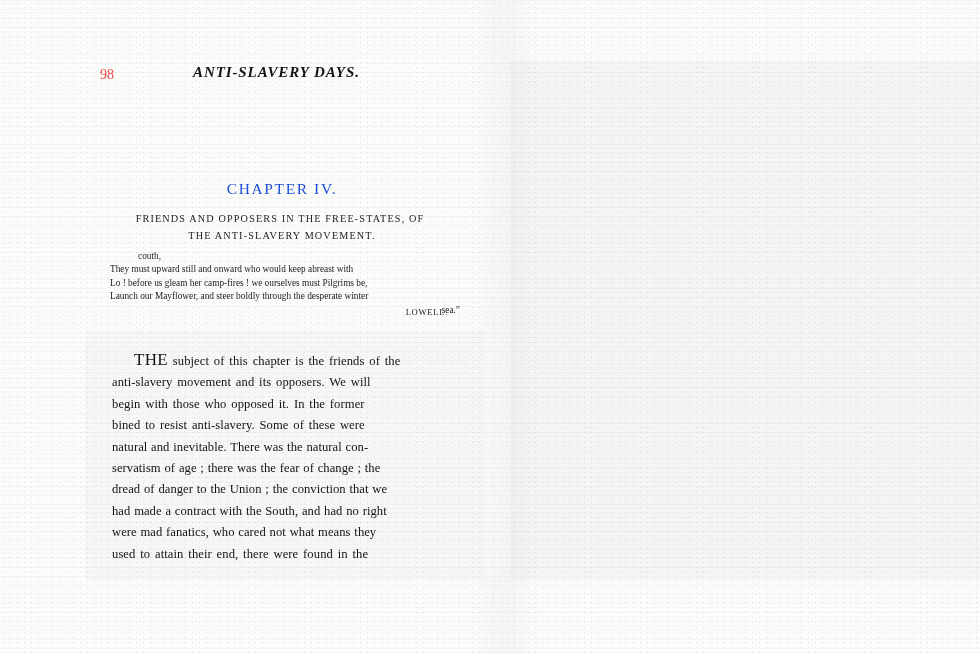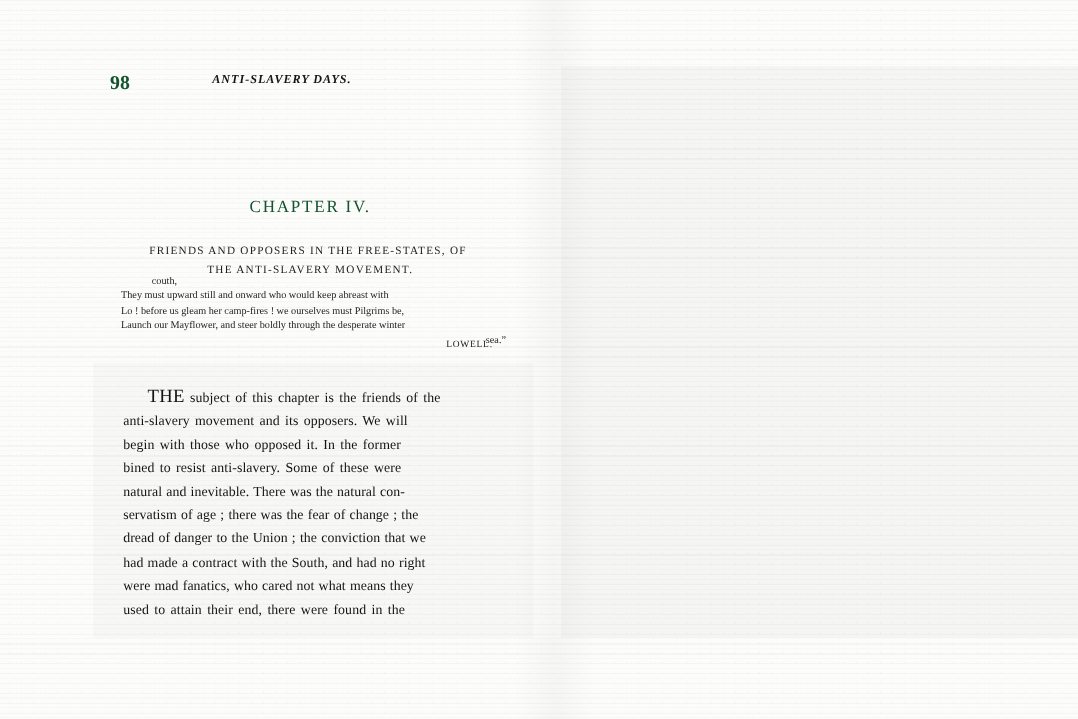--- a/index.html
+++ b/index.html
@@ -97,45 +97,45 @@
   
   .runhead {
     position: absolute;
     height: 18px;
     line-height: 18px;
     white-space: nowrap;
   }
   .runhead-title {
     font-style: italic;
     font-weight: 700;
-    font-size: 11px;
+    font-size: 15px;
     letter-spacing: 0.9px;
     color: #151515;
   }
   .runhead-folio {
-    font-size: 18px;
-    font-weight: 700;
-    color: #14532d;
+    font-size: 14px;
+    font-weight: 400;
+    color: #ef4444;
   }
   #folio-left      { left: 100px; top: 66px; }
   #runhead-left    { left: 193px; top: 63px; }
 
   
   #chapter-block {
     position: absolute;
     left: 108px;
     top: 180px;
     width: 348px;
     text-align: center;
   }
   #chapter-number {
     font-size: 15.5px;
     letter-spacing: 1.6px;
-    color: #14532d;
-    margin-bottom: 22px;
+    color: #1d4ed8;
+    margin-bottom: 12px;
   }
   .chapter-sub-line {
     font-size: 10.2px;
     letter-spacing: 1.15px;
     color: #1d1d1d;
     line-height: 17px;
     white-space: nowrap;
   }
   #chapter-sub-1 { margin-left: -4px; }
 

